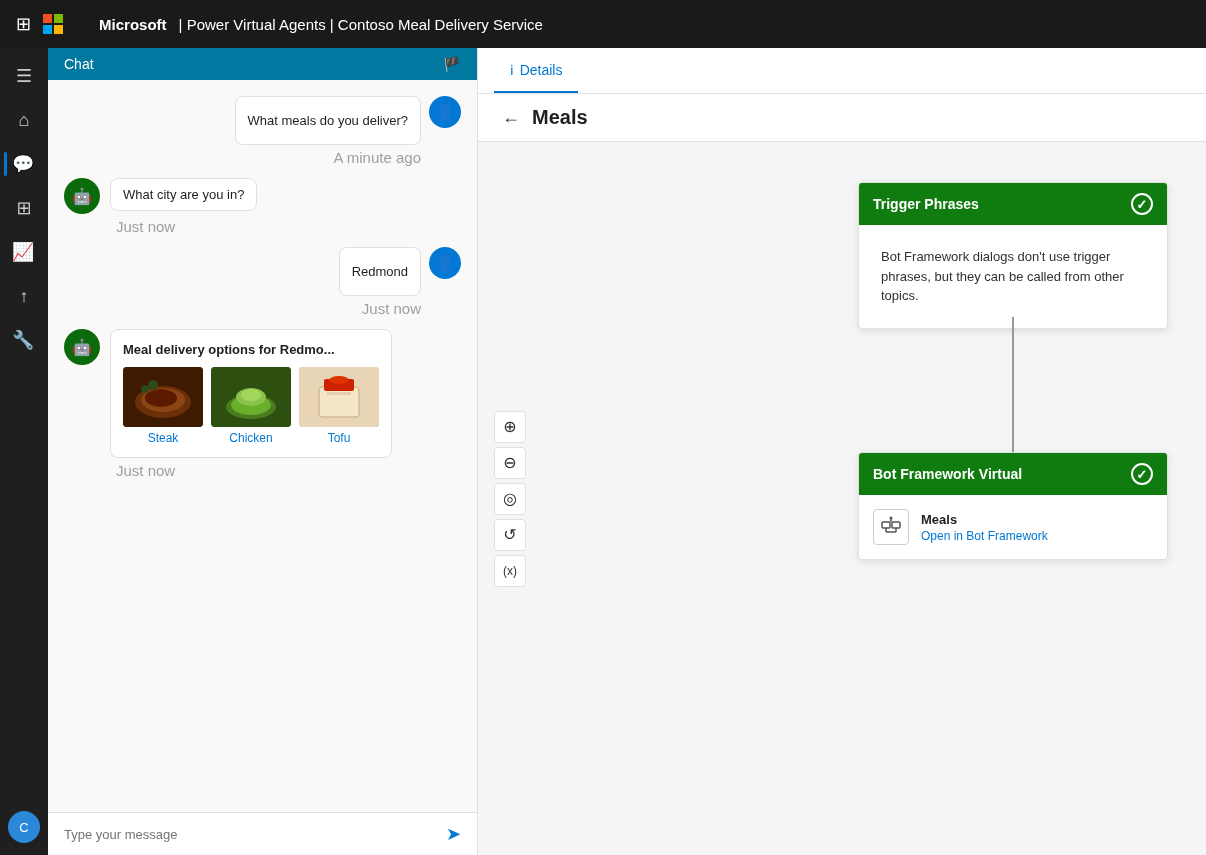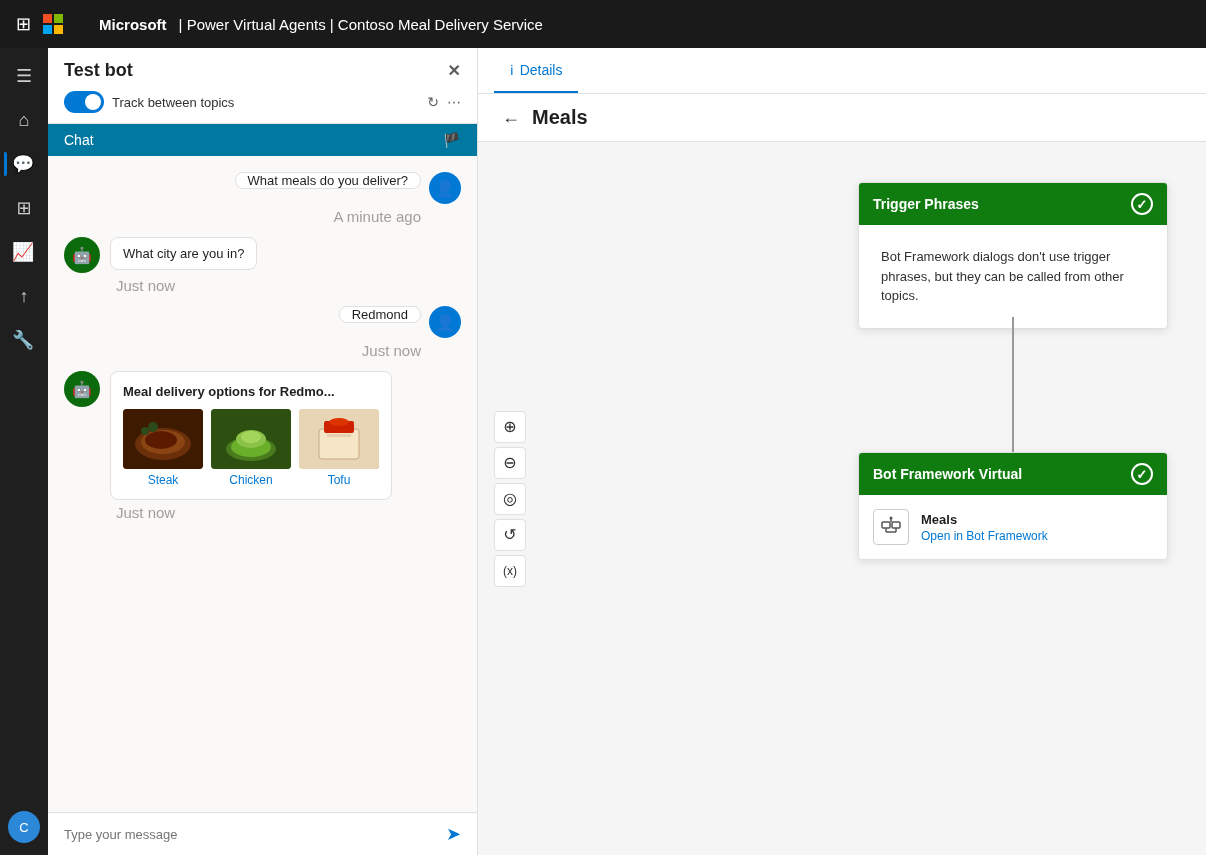--- a/index.html
+++ b/index.html
@@ -146,21 +146,21 @@
       display: flex;
       justify-content: flex-end;
       align-items: flex-start;
       gap: 8px;
       margin-bottom: 4px;
     }
     .msg-user-bubble {
       background: white;
       border: 1px solid #e0e0e0;
       border-radius: 8px;
-      padding: 0 12px;
+      padding: 16px 12px;
       max-width: 240px;
       font-size: 13px;
       color: #1f1f1f;
     }
     .msg-time {
       text-align: right;
       font-size: 15px;
       color: #a19f9d;
       margin-bottom: 12px;
       padding-right: 40px;
@@ -431,36 +431,20 @@
   <div class="nav-icon">⊞</div>
   <div class="nav-icon">📈</div>
   <div class="nav-icon">↑</div>
   <div class="nav-icon">🔧</div>
   <div class="nav-avatar">C</div>
 </div>
 
 <div class="main">
 
   <div class="chat-panel">
-    <div class="chat-header">
-      <div class="chat-header-title">
-        <span>Test bot</span>
-        <span class="close-btn">✕</span>
-      </div>
-      <div class="chat-controls">
-        <div class="toggle-row">
-          <div class="toggle"></div>
-          <span class="toggle-label">Track between topics</span>
-        </div>
-        <div class="control-icons">
-          <span>↻</span>
-          <span>⋯</span>
-        </div>
-      </div>
-    </div>
 
     <div class="chat-tab">
       <span>Chat</span>
       <span>🏴</span>
     </div>
 
     <div class="messages">
 
       <div class="msg-user">
         <div class="msg-user-bubble">What meals do you deliver?</div>

